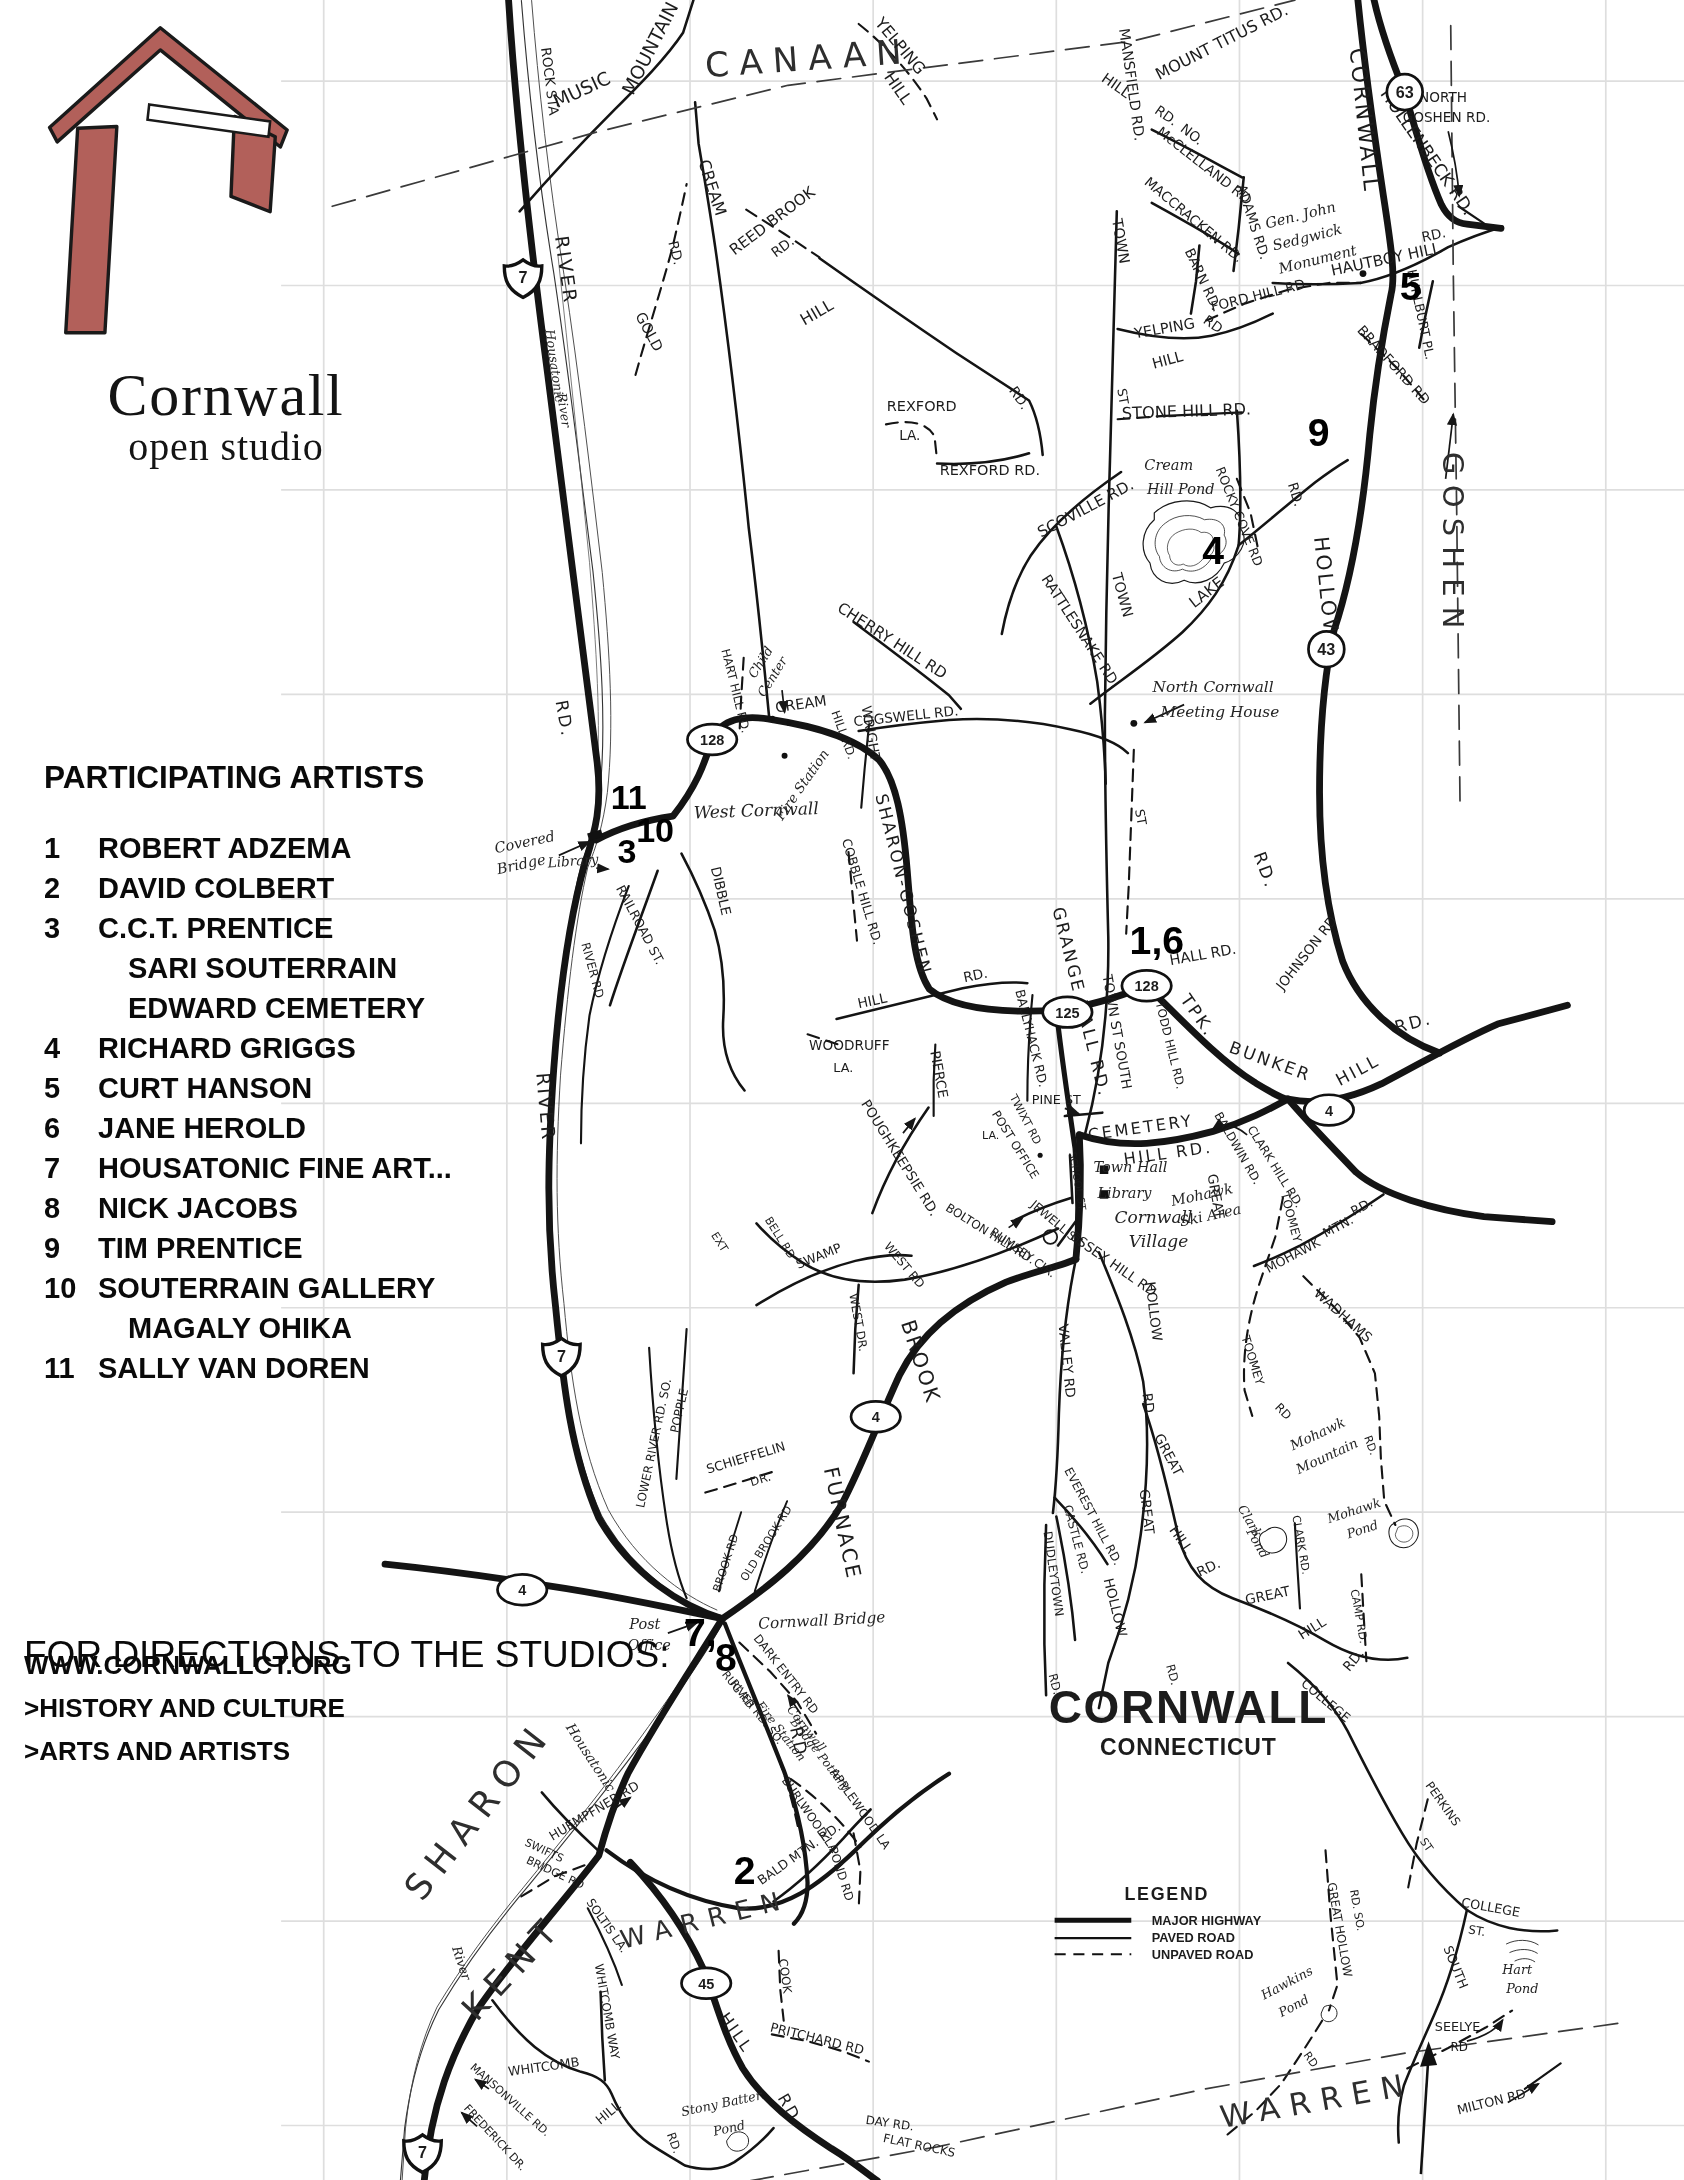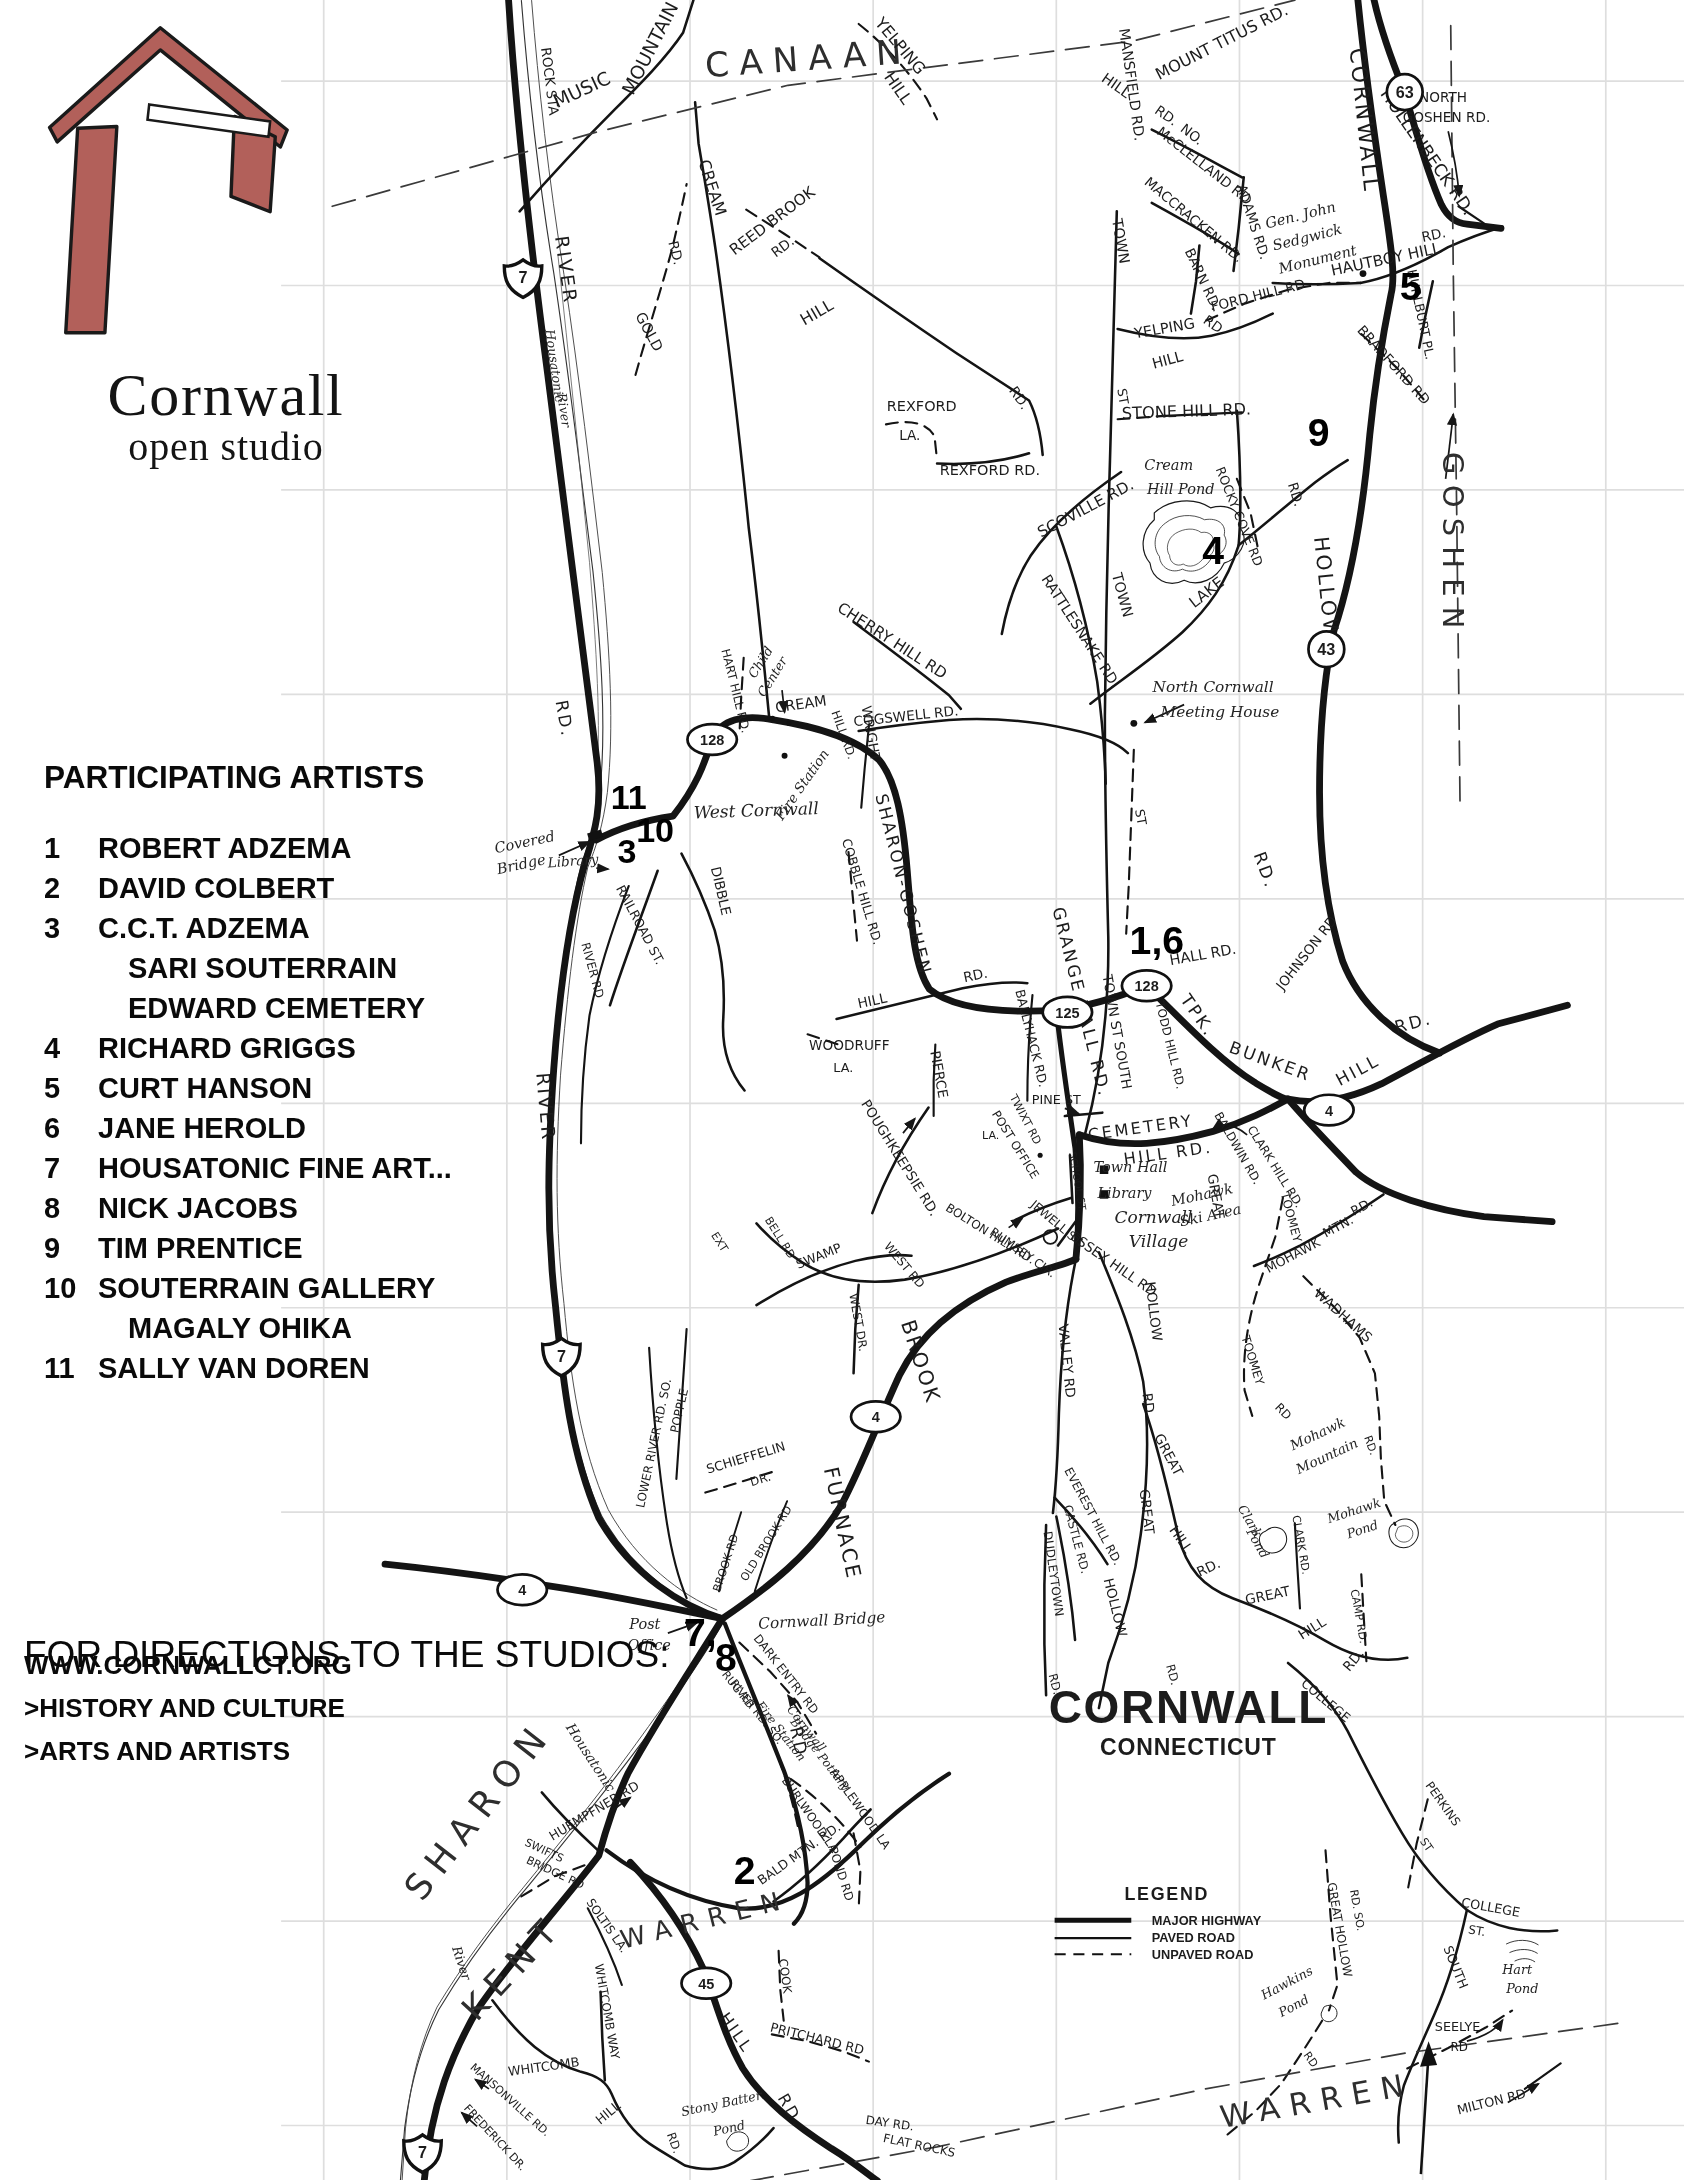--- a/index.html
+++ b/index.html
@@ -525,21 +525,21 @@
     <div class="arow">
         <span class="anum">1</span>
         <span class="aname">ROBERT ADZEMA</span>
       </div>
     <div class="arow">
         <span class="anum">2</span>
         <span class="aname">DAVID COLBERT</span>
       </div>
     <div class="arow">
         <span class="anum">3</span>
-        <span class="aname">C.C.T. ADZEMA</span>
+        <span class="aname">C.C.T. PRENTICE</span>
       </div>
     <div class="arow sub">
         <span class="anum"></span>
         <span class="aname">SARI SOUTERRAIN</span>
       </div>
     <div class="arow sub">
         <span class="anum"></span>
         <span class="aname">EDWARD CEMETERY</span>
       </div>
     <div class="arow">

